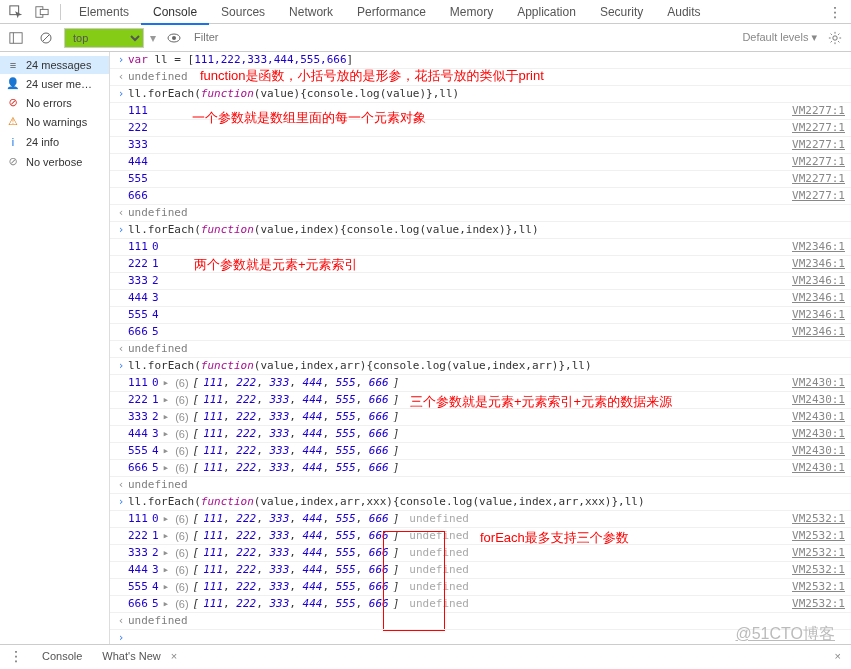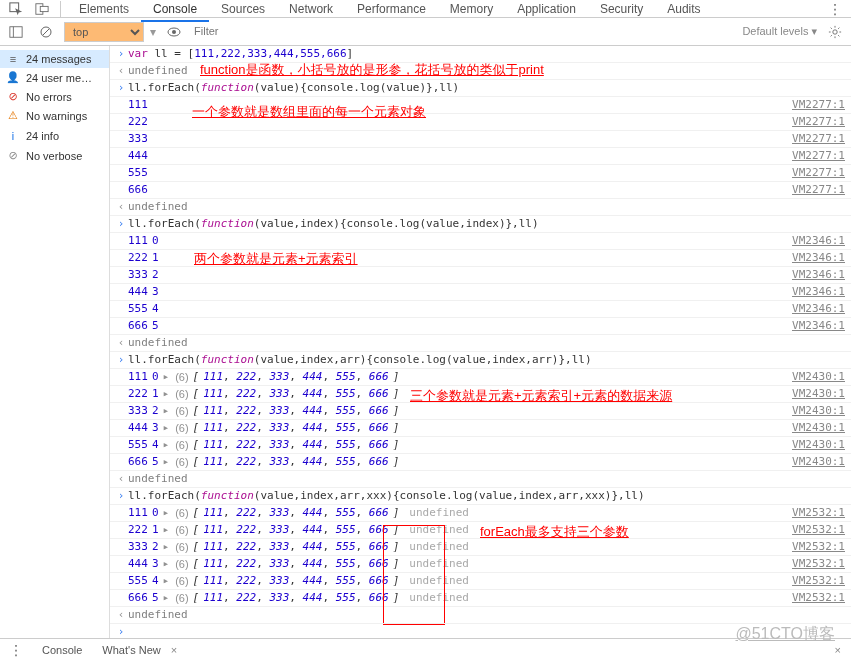--- a/index.html
+++ b/index.html
@@ -10,21 +10,21 @@
     color: #333;
     background: #fff;
     width: 851px;
     height: 669px;
     overflow: hidden;
     position: relative;
   }
   .toolbar {
     display: flex;
     align-items: center;
-    height: 18px;
+    height: 24px;
     border-bottom: 1px solid #ccc;
     padding: 0 4px;
     gap: 2px;
   }
   .toolbar .tab {
     padding: 4px 12px;
     color: #555;
     cursor: pointer;
     border-bottom: 2px solid transparent;
   }
@@ -44,21 +44,21 @@
   .subbar {
     display: flex;
     align-items: center;
     height: 28px;
     border-bottom: 1px solid #ccc;
     padding: 0 4px;
     gap: 6px;
   }
   .subbar select, .subbar .ctx {
     border: 1px solid #ccc;
-    background: #fdba74;
+    background: #84cc16;
     height: 20px;
     font-size: 11px;
     color: #555;
     padding: 0 4px;
   }
   .subbar .ctx { width: 80px; }
   .subbar .eye { color: #666; }
   .subbar .filter-input {
     border: none;
     border-bottom: 1px solid transparent;
@@ -144,21 +144,20 @@
   .str-arr { font-style: italic; color: #333; }
   .expand { color: #919191; font-family: sans-serif; }
   .disclosure { color: #919191; margin-right: 2px; }
   .arr-content { color: #333; }
   .arr-content .num { font-style: italic; }
   .annot {
     color: #ff0000;
     font-family: "Microsoft YaHei", sans-serif;
     font-size: 13px;
     position: absolute;
-    text-decoration: underline;
   }
   .red-box {
     position: absolute;
     border: 1px solid #ff0000;
     pointer-events: none;
   }
   .undefined-col {
     color: #a9a9a9;
     font-style: normal;
     padding-left: 6px;

